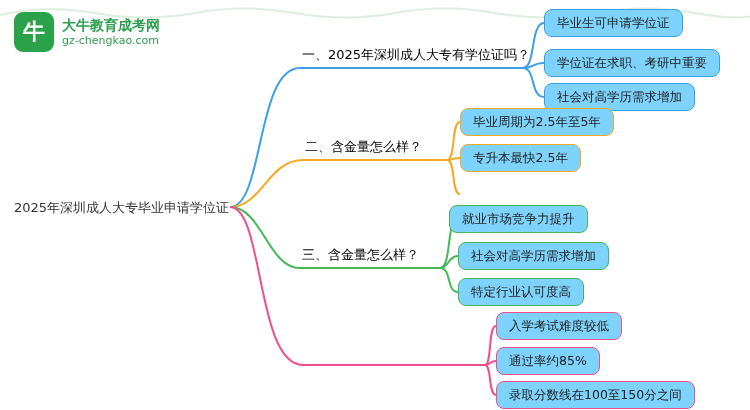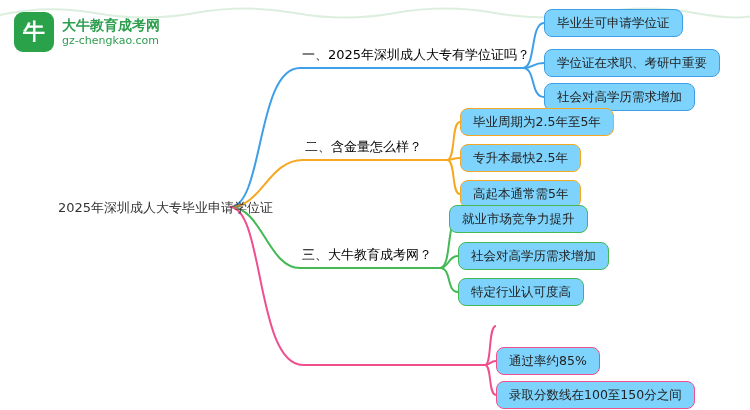--- a/index.html
+++ b/index.html
@@ -4,21 +4,21 @@
 <style>
   html,body{margin:0;padding:0;}
   body{
     width:750px;height:410px;background:#ffffff;
     font-family:"DejaVu Sans","Liberation Sans",sans-serif;
     overflow:hidden;
   }
   .canvas{position:relative;width:750px;height:410px;}
   svg.lines{position:absolute;left:0;top:0;}
   .node{position:absolute;white-space:nowrap;color:#222;}
-  .root{font-size:13px;color:#333;margin-left:44px;}
+  .root{font-size:13px;color:#333;}
   .branch-label{font-size:13px;color:#000000;}
   .leaf{
     position:absolute;white-space:nowrap;
     border:1.5px solid #999;border-radius:8px;
     padding:6px 12px;font-size:12.5px;line-height:1.1;
     background:#7dd3fc;color:#222;
   }
   .logo{position:absolute;left:14px;top:12px;display:flex;align-items:center;gap:8px;}
   .logo-icon{
     width:40px;height:40px;border-radius:9px;background:#2aa24a;color:#fff;
@@ -64,30 +64,30 @@
     <div class="logo-text">
       <span class="logo-title">大牛教育成考网</span>
       <span class="logo-url">gz-chengkao.com</span>
     </div>
   </div>
 
   <div class="node root" style="left:14px;top:199px">2025年深圳成人大专毕业申请学位证</div>
 
   <div class="node branch-label" style="left:302px;top:46px">一、2025年深圳成人大专有学位证吗？</div>
   <div class="node branch-label" style="left:305px;top:138px">二、含金量怎么样？</div>
-  <div class="node branch-label" style="left:302px;top:246px">三、大牛教育成考网？</div>
+  <div class="node branch-label" style="left:302px;top:246px">三、含金量怎么样？</div>
 
   <div class="leaf" style="left: 544px; top: 9px; border-color: rgb(61, 159, 232);">毕业生可申请学位证</div>
   <div class="leaf" style="left: 544px; top: 49px; border-color: rgb(61, 159, 232); text-align: right;">学位证在求职、考研中重要</div>
   <div class="leaf" style="left: 544px; top: 83px; border-color: rgb(61, 159, 232);">社会对高学历需求增加</div>
 
   <div class="leaf" style="left: 460px; top: 108px; border-color: rgb(247, 168, 35);">毕业周期为2.5年至5年</div>
   <div class="leaf" style="left: 460px; top: 144px; border-color: rgb(247, 168, 35);">专升本最快2.5年</div>
-  <div class="leaf" style="left: 460px; top: 180px; border-color: rgb(247, 168, 35);">高起本通常需5年</div>
 
   <div class="leaf" style="left: 449px; top: 205px; border-color: rgb(68, 184, 84);">就业市场竞争力提升</div>
   <div class="leaf" style="left: 458px; top: 242px; border-color: rgb(68, 184, 84); text-align: center;">社会对高学历需求增加</div>
   <div class="leaf" style="left: 458px; top: 278px; border-color: rgb(68, 184, 84);">特定行业认可度高</div>
 
+  <div class="leaf" style="left: 496px; top: 312px; border-color: rgb(239, 79, 141);">入学考试难度较低</div>
   <div class="leaf" style="left: 496px; top: 347px; border-color: rgb(239, 79, 141);">通过率约85%</div>
   <div class="leaf" style="left: 496px; top: 381px; border-color: rgb(239, 79, 141);">录取分数线在100至150分之间</div>
 
 </div>
 
 </body></html>

